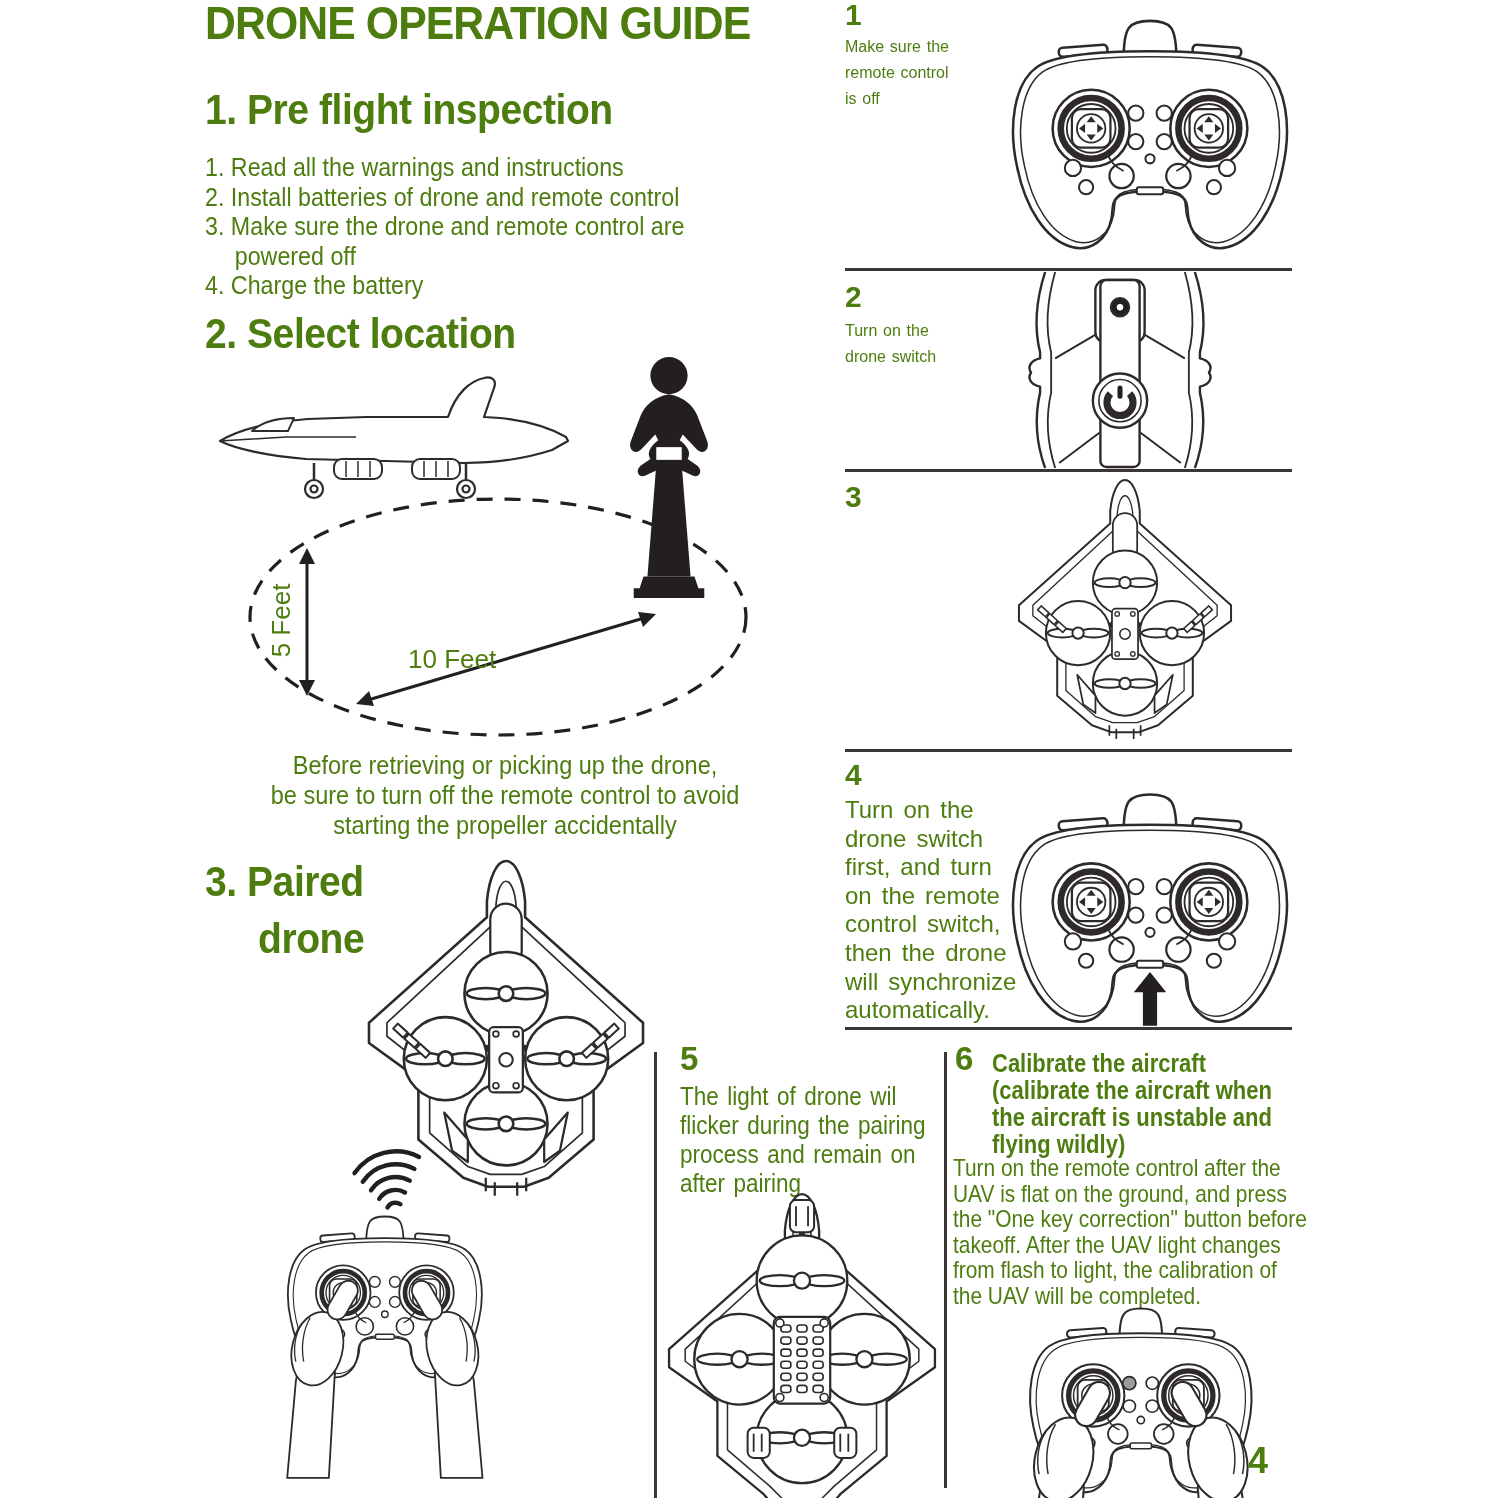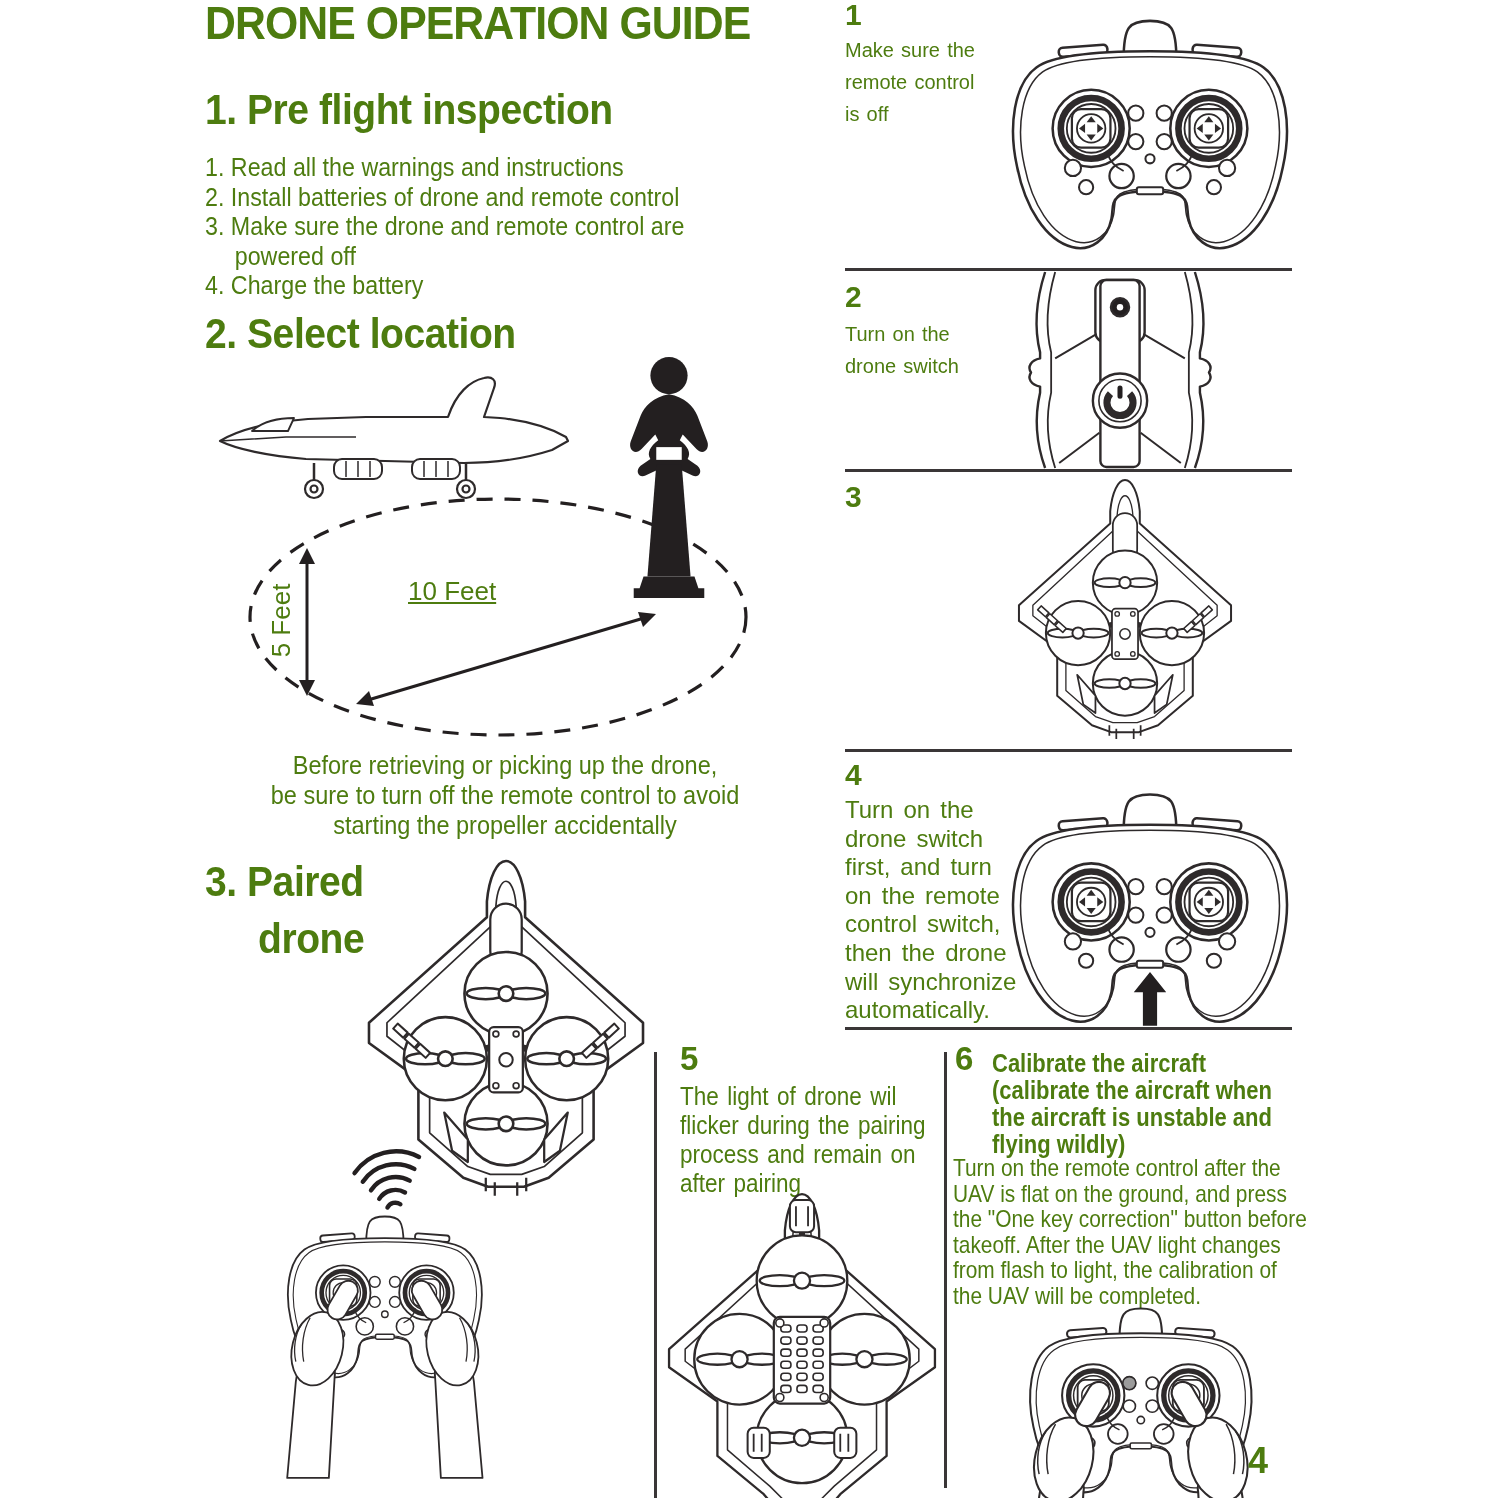--- a/index.html
+++ b/index.html
@@ -10,21 +10,21 @@
   .abs{position:absolute;}
   .cond{transform:scaleX(.93);transform-origin:0 0;display:inline-block;}
   .condc{transform:scaleX(.94);transform-origin:50% 0;display:inline-block;}
   .title{font-size:46px;font-weight:bold;letter-spacing:-1px;white-space:nowrap;}
   .h2{font-size:42px;font-weight:bold;letter-spacing:-.5px;white-space:nowrap;}
   .list{font-size:25px;line-height:29.5px;width:560px;}
   .list .li{padding-left:32px;text-indent:-32px;}
   .caption{font-size:25px;line-height:30px;text-align:center;white-space:pre-line;width:580px;}
   .stepnum{font-size:30px;font-weight:bold;}
   .stepnum-lg{font-size:33px;font-weight:bold;}
-  .steptext{font-size:20px;line-height:32px;white-space:pre-line;word-spacing:.08em;}
+  .steptext{font-size:16px;line-height:26px;white-space:pre-line;word-spacing:.08em;}
   .step4text{font-size:24px;line-height:28.6px;white-space:pre-line;word-spacing:.14em;}
   .step5text{font-size:25px;line-height:29px;white-space:pre-line;transform:scaleX(.9);transform-origin:0 0;word-spacing:.1em;}
   .step6head{font-size:25px;line-height:27px;font-weight:bold;white-space:pre-line;transform:scaleX(.88);transform-origin:0 0;}
   .step6body{font-size:24px;line-height:25.5px;white-space:pre-line;transform:scaleX(.87);transform-origin:0 0;}
   .rot90{transform:rotate(-90deg);transform-origin:center;}
   .feet{font-size:26px;white-space:nowrap;}
   .hr{position:absolute;height:2.5px;background:#3a3637;}
   .vr{position:absolute;width:2.5px;background:#3a3637;}
   .pageno{font-size:36px;font-weight:bold;}
   svg{display:block;overflow:visible;}
@@ -249,21 +249,21 @@
       <path d="M307,548 l-8,16 h16 z M307,696 l-8,-16 h16 z" fill="#231f20"></path>
     </g>
     <g>
       <line x1="644" y1="618" x2="368" y2="700" stroke="#231f20" stroke-width="3"></line>
       <path d="M656,614 l-18,-2 5,15 z M356,704 l18,2 -5,-15 z" fill="#231f20"></path>
     </g>
     <use href="#jetSide" transform="translate(216,367)"></use>
     <use href="#person" transform="translate(620,355) scale(0.98)"></use>
   </svg>
   <div class="abs feet rot90" style="left:245px;top:605px;">5 Feet</div>
-  <div class="abs feet" style="left:408px;top:576px;text-decoration:underline;">10 Feet</div>
+  <div class="abs feet" style="left:408px;top:644px;">10 Feet</div>
 
   <div class="abs caption condc" style="left:215px;top:750px;">Before retrieving or picking up the drone,
 be sure to turn off the remote control to avoid
 starting the propeller accidentally</div>
 
   <div class="abs h2 cond" style="left:205px;top:858px;">3. Paired</div>
   <div class="abs h2 cond" style="left:258px;top:915px;">drone</div>
 
   <svg class="abs" style="left:360px;top:856px;" width="292" height="338" viewBox="0 0 260 300">
     <use href="#droneTop"></use>

